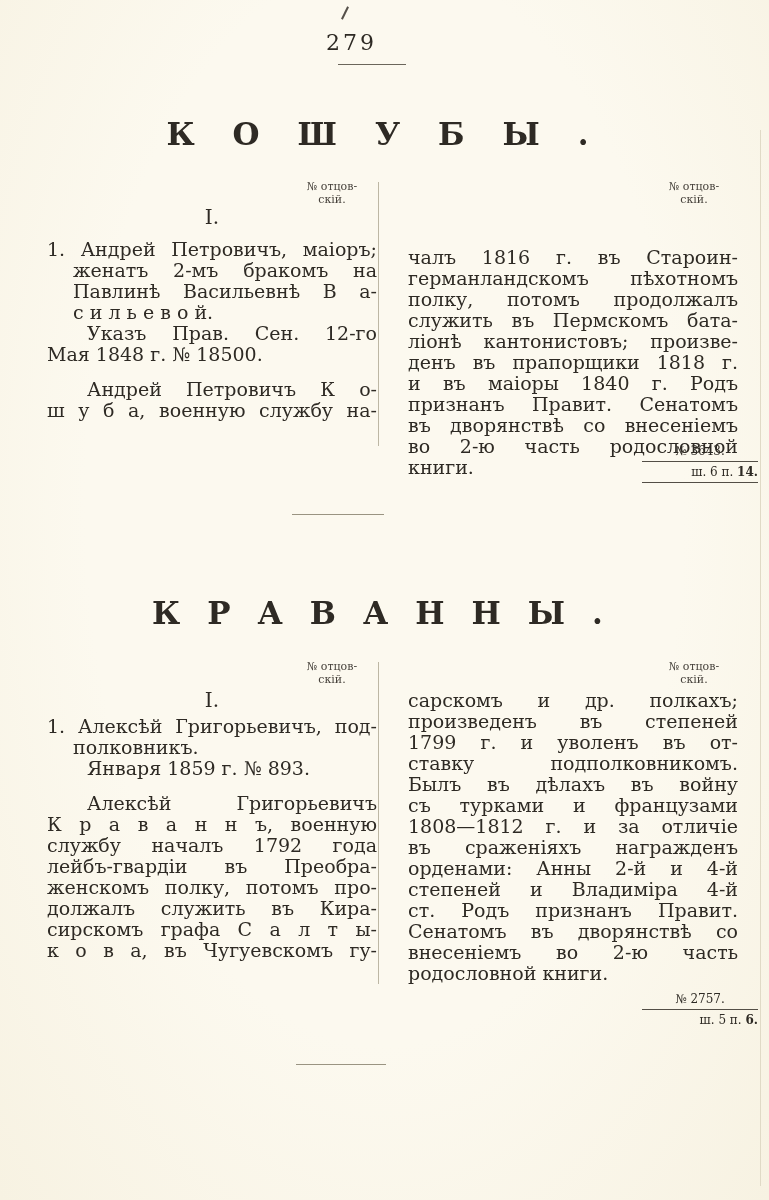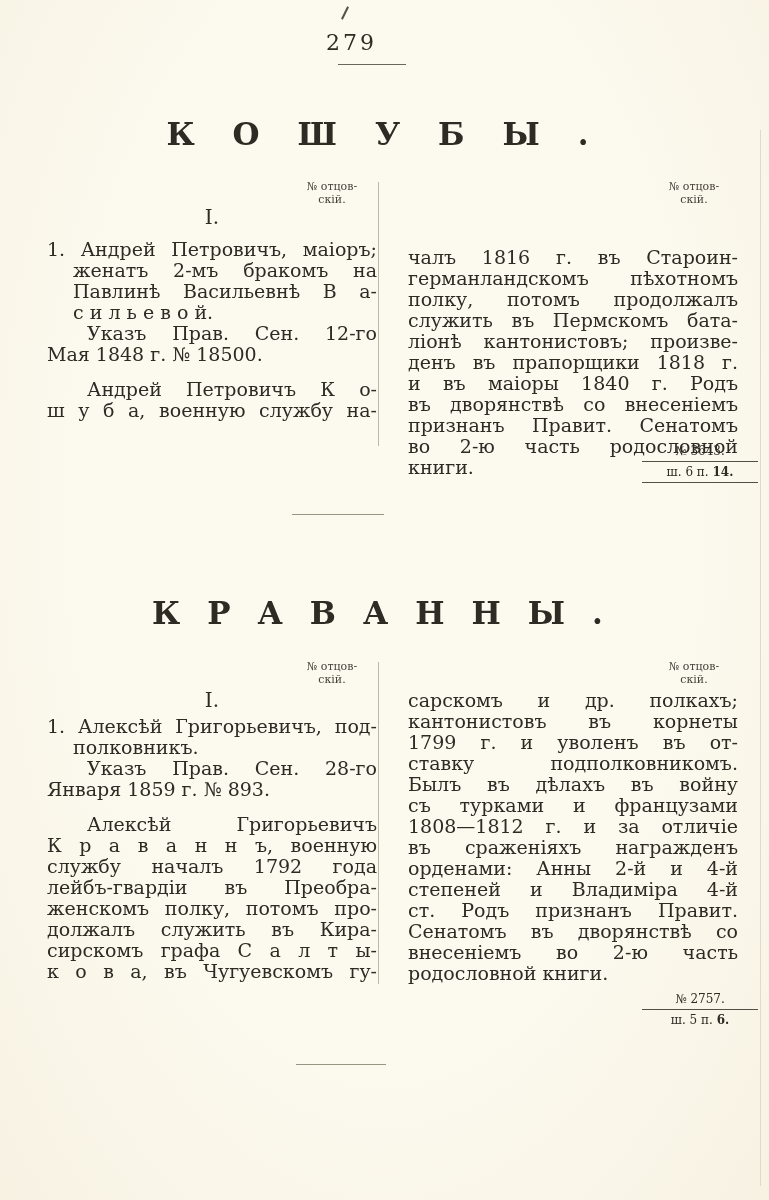--- a/index.html
+++ b/index.html
@@ -24,21 +24,21 @@
   .col.l{left:47px;}
   .col.r{left:408px;}
   .tline{text-align:justify;text-align-last:justify;height:21px;white-space:nowrap;}
   .tline.last{text-align-last:left;}
   .hang .tline{padding-left:26px;}
   .hang .tline:first-child{padding-left:0;}
   .ind .tline:first-child{text-indent:40px;}
   .para.gap{margin-top:14px;}
   .numblock{left:642px;width:116px;font-size:12px;text-align:center;}
   .numline{padding-bottom:3px;border-bottom:1px solid #534e46;}
-  .shline{padding-top:3px;padding-bottom:3px;}
+  .shline{padding-top:3px;padding-bottom:3px;text-align:right;}
   .shline.dbl{border-bottom:1px solid #534e46;}
   .shline .b{font-weight:bold;}
   .sep{border-top:1px solid #9a9482;}
 </style>
 </head>
 <body>
 
 <div class="page">
 
   <div class="abs topmark"></div>
@@ -80,22 +80,22 @@
 
   <div class="abs col r" style="top:211px;margin-top:36px;">
     <div class="para">
         <div class="tline">чалъ 1816 г. въ Староин-</div>
         <div class="tline">германландскомъ пѣхотномъ</div>
         <div class="tline">полку, потомъ продолжалъ</div>
         <div class="tline">служить въ Пермскомъ бата-</div>
         <div class="tline">ліонѣ кантонистовъ; произве-</div>
         <div class="tline">денъ въ прапорщики 1818 г.</div>
         <div class="tline">и въ маіоры 1840 г. Родъ</div>
+        <div class="tline">признанъ Правит. Сенатомъ</div>
         <div class="tline">въ дворянствѣ со внесеніемъ</div>
-        <div class="tline">признанъ Правит. Сенатомъ</div>
         <div class="tline">во 2-ю часть родословной</div>
         <div class="tline last">книги.</div>
       </div>
   </div>
 
   <div class="abs numblock" style="top:444px;">
     <div class="numline">№ 3643.</div>
     <div class="shline dbl">
       <span>ш. 6 п.</span>
       <span class="b">14.</span>
@@ -118,39 +118,38 @@
   <div class="abs vrule" style="left:378px;top:662px;height:322px;"></div>
 
   <div class="abs roman" style="top:688px;">I.</div>
 
   <div class="abs col l" style="top:716px;">
     <div class="para hang">
         <div class="tline">1. Алексѣй Григорьевичъ, под-</div>
         <div class="tline last">полковникъ.</div>
       </div>
     <div class="para ind">
-        <div class="tline">Указъ Прав. Сен. 28-го</div>
         <div class="tline last">Января 1859 г. № 893.</div>
       </div>
     <div class="para ind gap">
         <div class="tline">Алексѣй Григорьевичъ</div>
         <div class="tline">К р а в а н н ъ, военную</div>
         <div class="tline">службу началъ 1792 года</div>
         <div class="tline">лейбъ-гвардіи въ Преобра-</div>
         <div class="tline">женскомъ полку, потомъ про-</div>
         <div class="tline">должалъ служить въ Кира-</div>
         <div class="tline">сирскомъ графа С а л т ы-</div>
         <div class="tline">к о в а, въ Чугуевскомъ гу-</div>
       </div>
   </div>
 
   <div class="abs col r" style="top:690px;">
     <div class="para">
         <div class="tline">сарскомъ и др. полкахъ;</div>
-        <div class="tline">кантонистовъ въ корнеты</div>
+        <div class="tline">произведенъ въ степеней</div>
         <div class="tline">1799 г. и уволенъ въ от-</div>
         <div class="tline">ставку подполковникомъ.</div>
         <div class="tline">Былъ въ дѣлахъ въ войну</div>
         <div class="tline">съ турками и французами</div>
         <div class="tline">1808—1812 г. и за отличіе</div>
         <div class="tline">въ сраженіяхъ награжденъ</div>
         <div class="tline">орденами: Анны 2-й и 4-й</div>
         <div class="tline">степеней и Владиміра 4-й</div>
         <div class="tline">ст. Родъ признанъ Правит.</div>
         <div class="tline">Сенатомъ въ дворянствѣ со</div>

